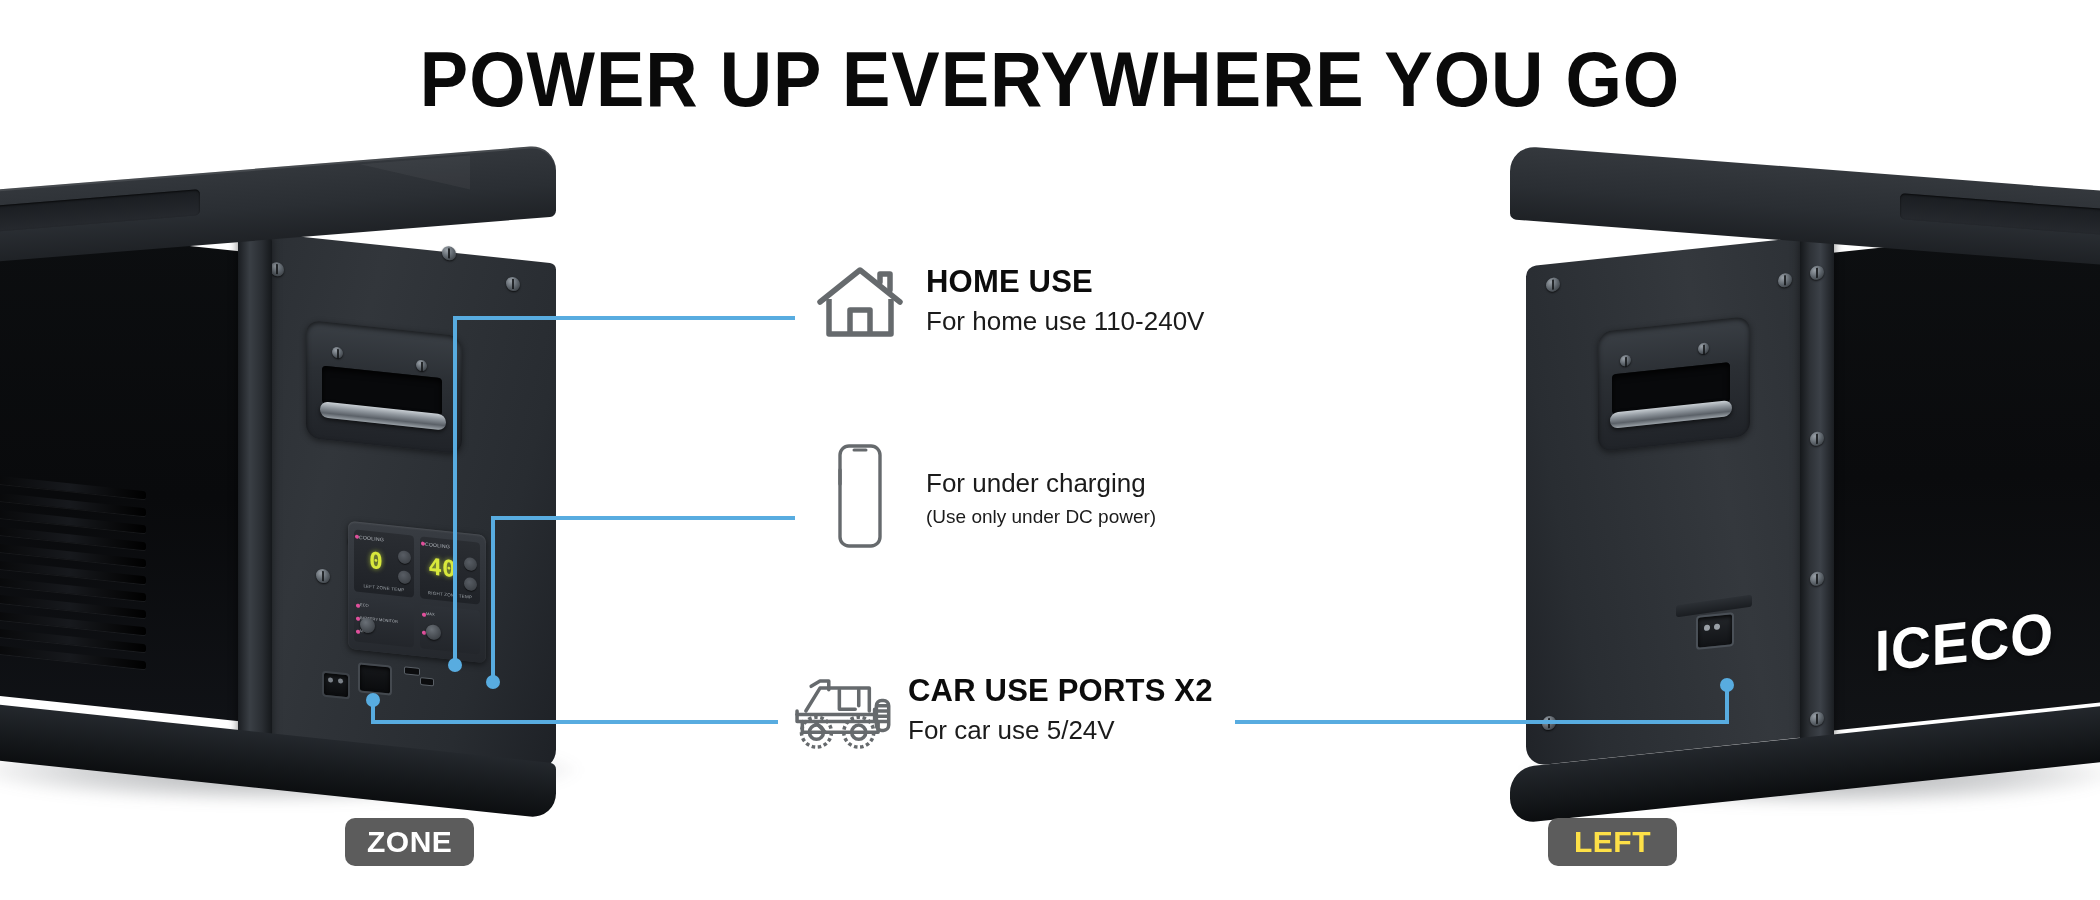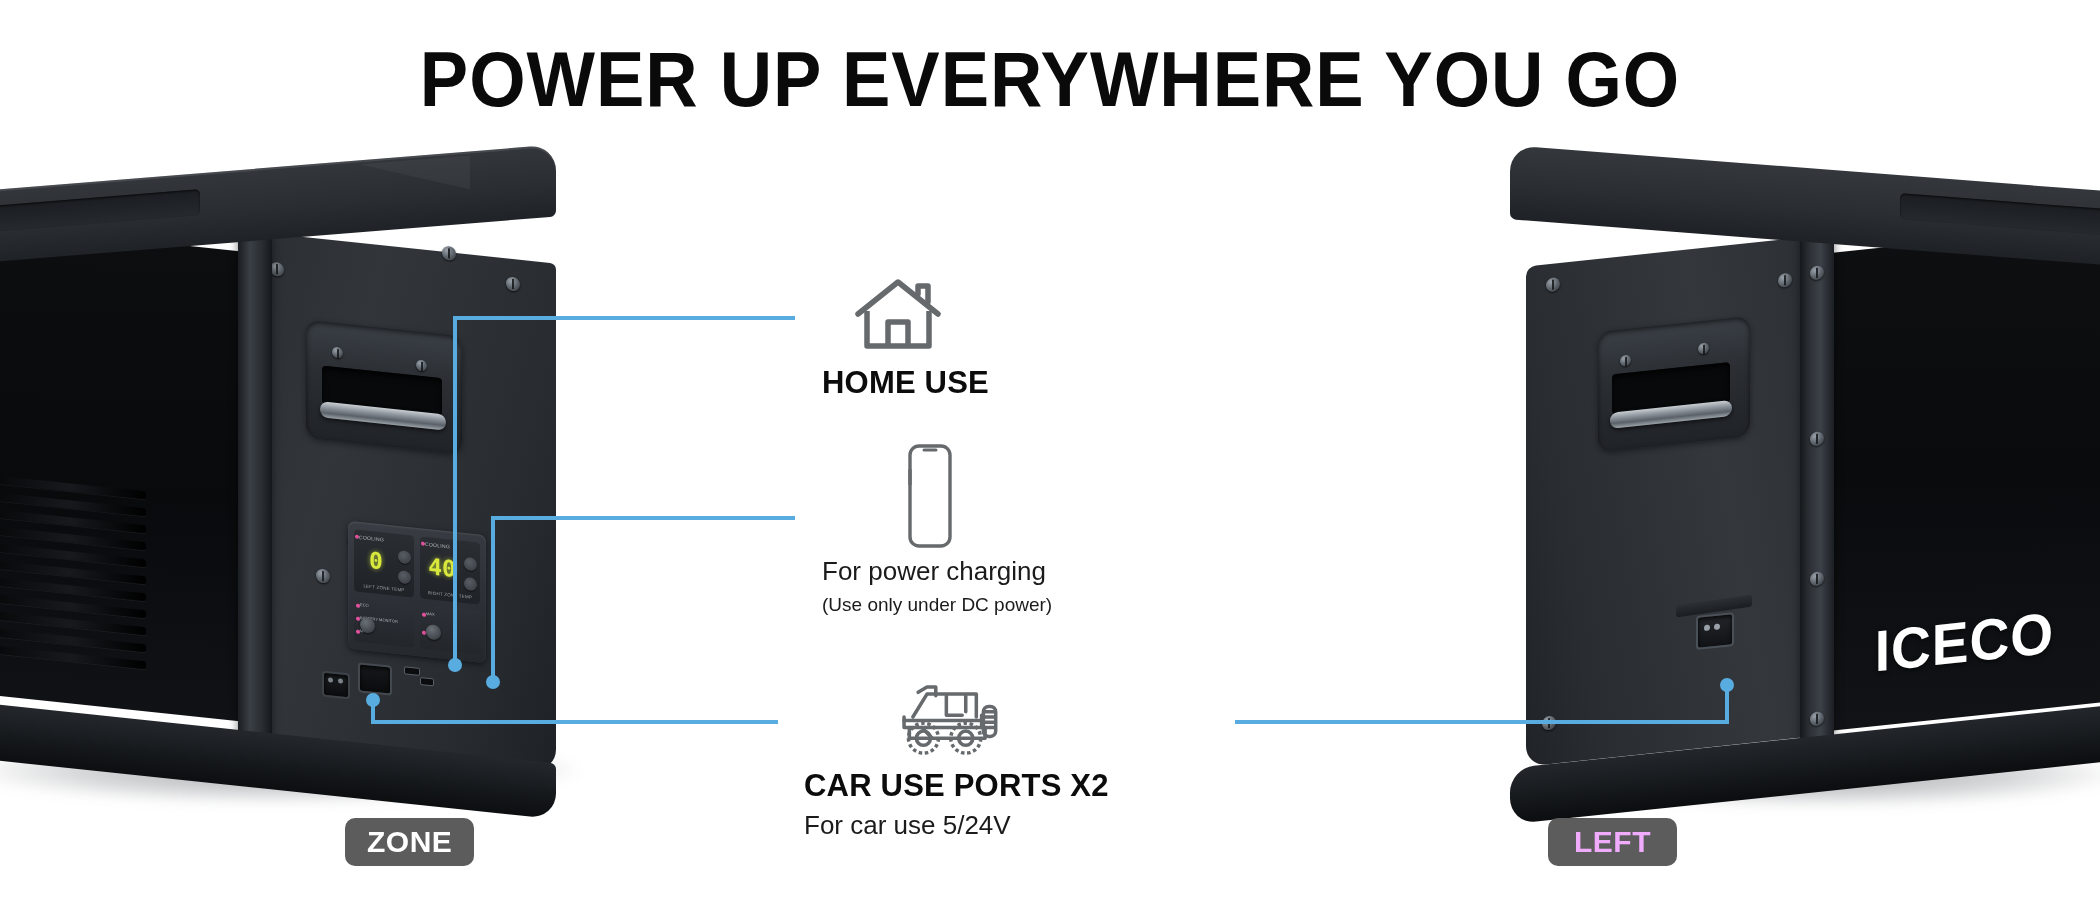--- a/index.html
+++ b/index.html
@@ -307,21 +307,21 @@
     box-shadow: 10px 0 0 #9aa0a7;
   }
   .lv-port-flap {
     position: absolute; left: 176px; top: 404px; width: 76px; height: 12px;
     background: linear-gradient(180deg,#2c3035,#1a1d21);
     border-radius: 3px;
     transform: skewY(-8deg);
   }
 
   
-  .callout { position: absolute; display: flex; align-items: center; flex-direction: column; }
+  .callout { position: absolute; display: flex; align-items: center; }
   .callout .icon {
     width: 104px; flex: 0 0 104px;
     display: flex; align-items: center; justify-content: center;
     color: #666a6d;
   }
   .callout .txt { margin-left: 14px; }
   .callout .head {
     font-family: "Liberation Sans", sans-serif;
     font-weight: 700;
     font-size: 31px;
@@ -513,33 +513,34 @@
   <div class="icon">
     <svg width="92" height="80" viewBox="0 0 92 80">
       <path d="M6 40 L46 8 L86 40" fill="none" stroke="currentColor" stroke-width="5.5" stroke-linejoin="round" stroke-linecap="round"></path>
       <path d="M66 20 L66 12 L76 12 L76 28" fill="none" stroke="currentColor" stroke-width="5.5" stroke-linejoin="round" stroke-linecap="round"></path>
       <path d="M15 37 L15 72 L77 72 L77 37" fill="none" stroke="currentColor" stroke-width="5.5" stroke-linejoin="round"></path>
       <path d="M36 72 L36 48 L56 48 L56 72" fill="none" stroke="currentColor" stroke-width="5.5" stroke-linejoin="round"></path>
     </svg>
   </div>
   <div class="txt">
     <div class="head">HOME USE</div>
+    <div class="sub">For home use 110-240V</div>
   </div>
 </div>
 
 <div class="callout" id="callout-usb">
   <div class="icon">
     <svg width="64" height="108" viewBox="0 0 64 108">
       <rect x="12" y="4" width="40" height="100" rx="9" ry="9" fill="none" stroke="currentColor" stroke-width="3.4"></rect>
       <path d="M26 8 L38 8" stroke="currentColor" stroke-width="3" stroke-linecap="round"></path>
       <path d="M12 28 L12 42" stroke="currentColor" stroke-width="3.4" stroke-linecap="round"></path>
     </svg>
   </div>
   <div class="txt">
-    <div class="sub">For power charging</div>
+    <div class="sub">For under charging</div>
     <div class="note">(Use only under DC power)</div>
   </div>
 </div>
 
 <div class="callout" id="callout-car">
   <div class="icon">
     <svg width="118" height="92" viewBox="0 0 118 92">
       <g fill="none" stroke="currentColor" stroke-width="4" stroke-linejoin="round" stroke-linecap="round">
 
         <path d="M24 18 L34 12 L44 12 L44 22"></path>
@@ -571,17 +572,17 @@
     <div class="sub">For car use 5/24V</div>
   </div>
 </div>
 
 <div style="position:absolute; left:345px; top:818px; background:#5c5c5c; color:#fff;
             border-radius:10px; padding:7px 22px; font-size:30px; font-weight:700;
             letter-spacing:.5px; font-family:'Liberation Sans',sans-serif;">
   <span>ZONE</span>
 </div>
 
-<div style="position:absolute; left:1548px; top:818px; background:#5c5c5c; color:#f0abfc;
+<div style="position:absolute; left:1548px; top:818px; background:#5c5c5c; color:#fde047;
             border-radius:10px; padding:7px 26px; font-size:30px; font-weight:700;
             letter-spacing:.5px; font-family:'Liberation Sans',sans-serif;">
   <span>LEFT</span>
 </div>
 
 </body></html>

